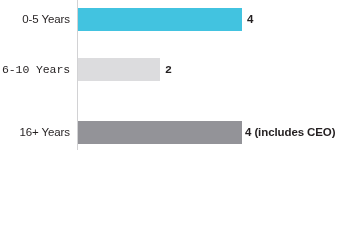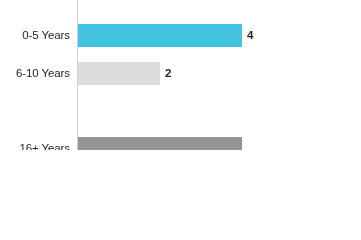--- a/index.html
+++ b/index.html
@@ -32,21 +32,20 @@
     top: 0;
     width: 1px;
     height: 150px;
     background: #d2d2d4;
   }
   .bar-row {
     position: absolute;
     left: 0;
     width: 361px;
     height: 23px;
-    margin-top: 16px;
   }
   .cat-label {
     position: absolute;
     left: 0;
     top: 0;
     width: 70px;
     height: 23px;
     line-height: 23px;
     text-align: right;
     font-size: 11.5px;
@@ -80,26 +79,27 @@
   <div class="plot-area">
 
     <div class="axis-line"></div>
 
     <div class="bar-row" style="top:8px;">
       <div class="cat-label">0-5 Years</div>
       <div class="bar" style="width:164px;background:#42c3e0;"></div>
       <div class="value-label" style="left:247px;">4</div>
     </div>
 
-    <div class="bar-row" style="top:46px;">
+    <div class="bar-row" style="top:58px;font-family:Liberation Mono, monospace;">
       <div class="cat-label">6-10 Years</div>
       <div class="bar" style="width:82px;background:#dcdcde;"></div>
       <div class="value-label" style="left:165px;">2</div>
     </div>
 
 
     <div class="bar-row" style="top:121px;">
       <div class="cat-label">16+ Years</div>
       <div class="bar" style="width:164px;background:#939398;"></div>
+      <div class="value-label" style="left:245px;">4 (includes CEO)</div>
     </div>
 
   </div>
 </div>
 
 </body></html>

